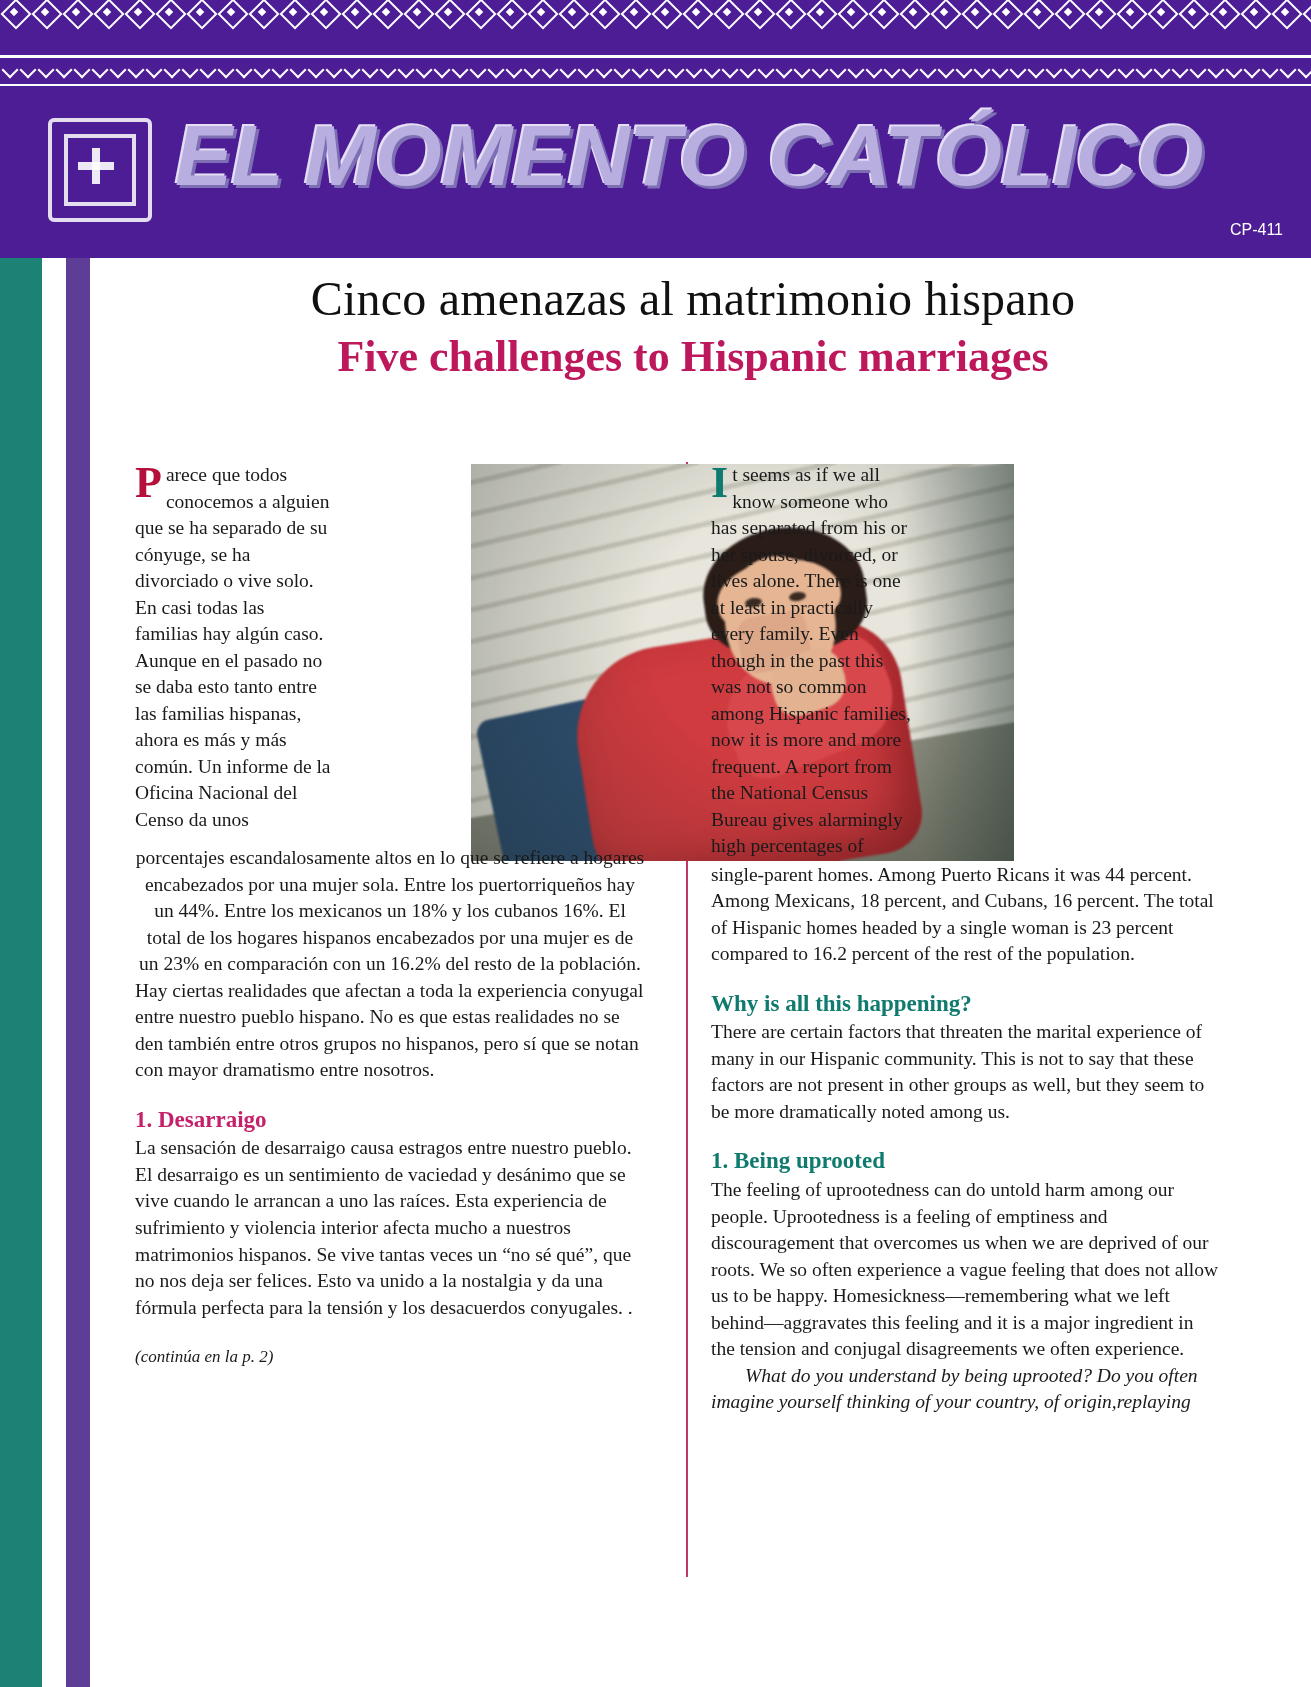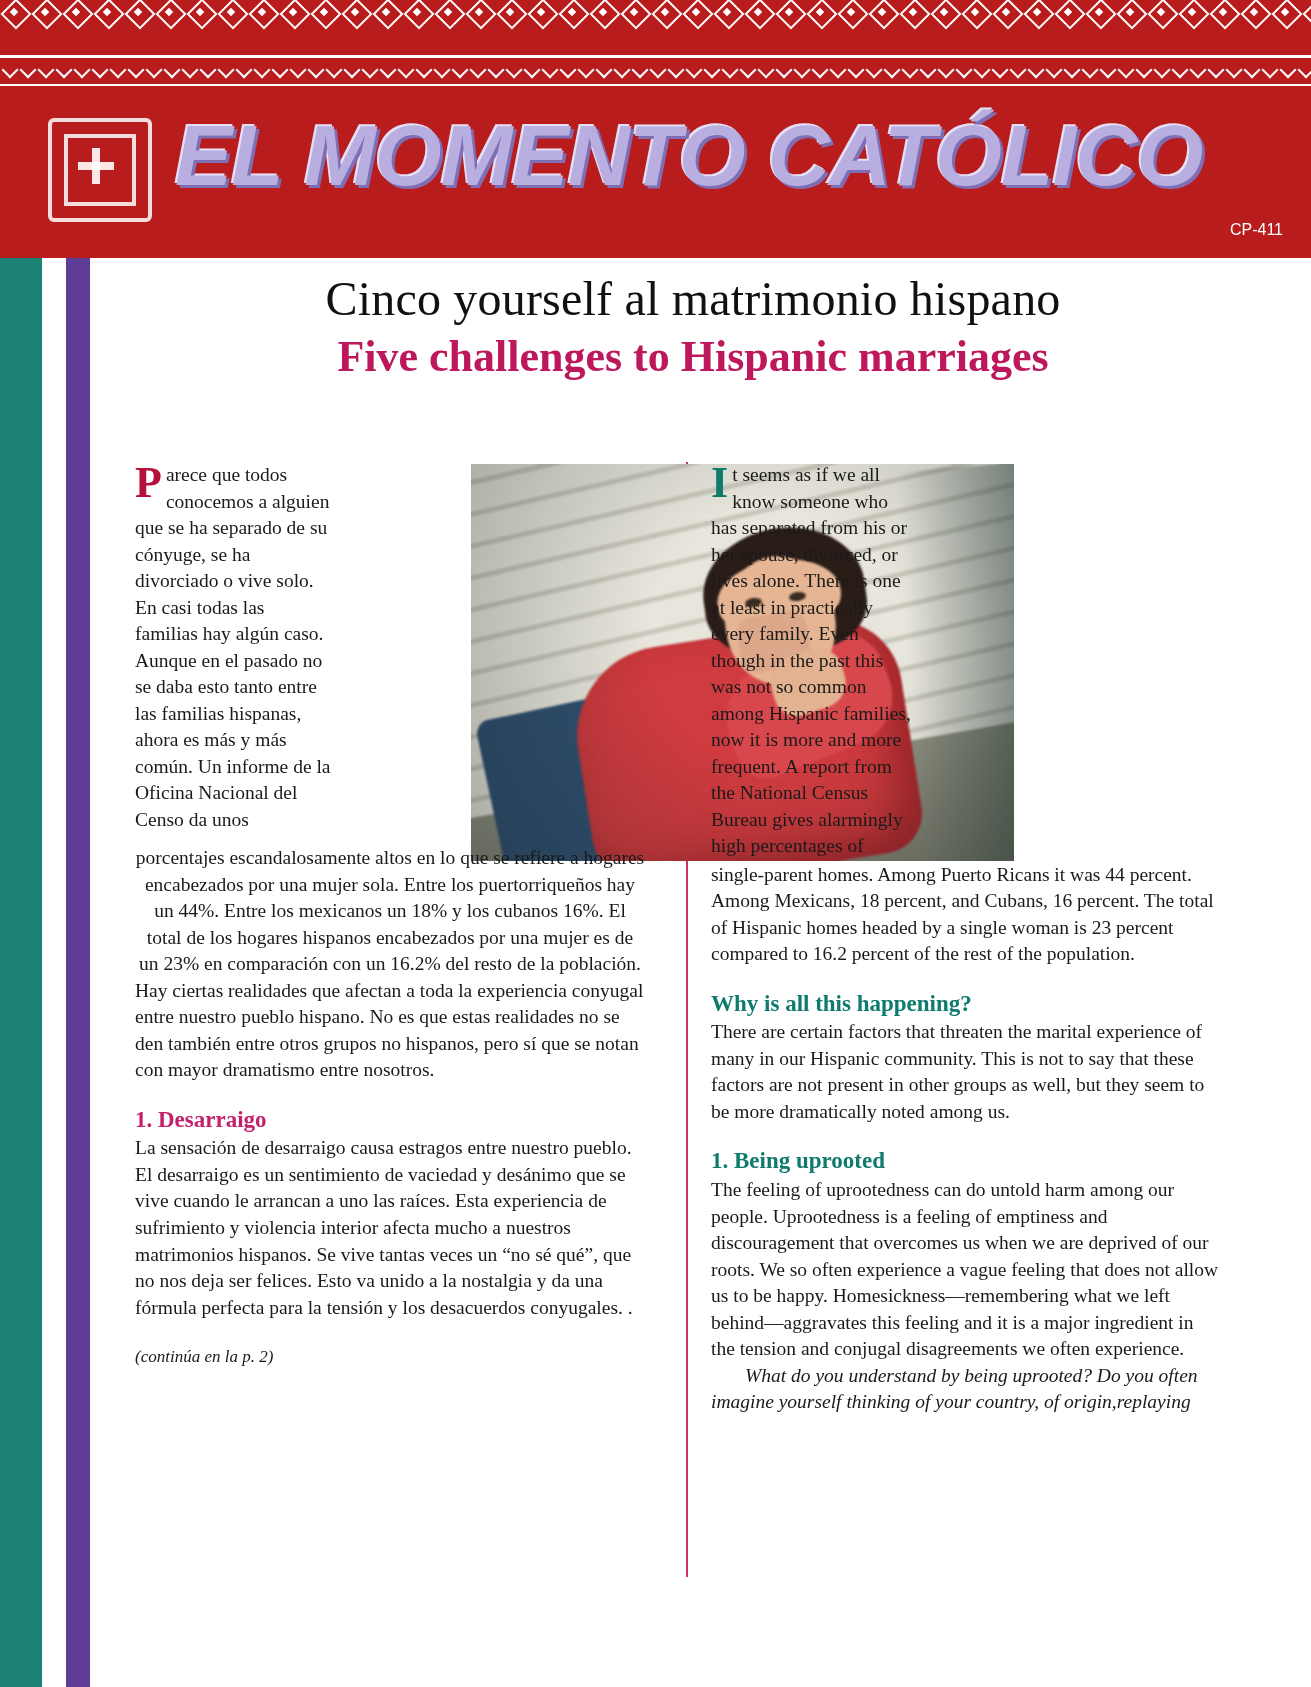--- a/index.html
+++ b/index.html
@@ -14,21 +14,21 @@
     position: relative;
     overflow: hidden;
   }
 
   
   .banner {
     position: absolute;
     left: 0; top: 0;
     width: 1311px;
     height: 258px;
-    background: #b91c1c;
+    background: #4c1d95;
     overflow: hidden;
   }
   .banner-pattern {
     position: absolute;
     left: 0; top: 0;
     width: 1311px;
     height: 86px;
     overflow: hidden;
   }
   .pat-row {
@@ -502,21 +502,21 @@
 
   <div class="masthead">EL MOMENTO CATÓLICO</div>
   <div class="issue-code">CP-411</div>
 </div>
 
 <div class="left-teal"></div>
 <div class="left-purple"></div>
 
 <div class="content">
 
-  <h1 class="headline-es">Cinco yourself al matrimonio hispano</h1>
+  <h1 class="headline-es">Cinco amenazas al matrimonio hispano</h1>
   <h2 class="headline-en">Five challenges to Hispanic marriages</h2>
 
   <div class="divider"></div>
 
   <div class="photo">
     <div class="deck"></div>
     <div class="floor"></div>
     <div class="wallshadow"></div>
     <div class="jeans"></div>
     <div class="sweater"></div>

